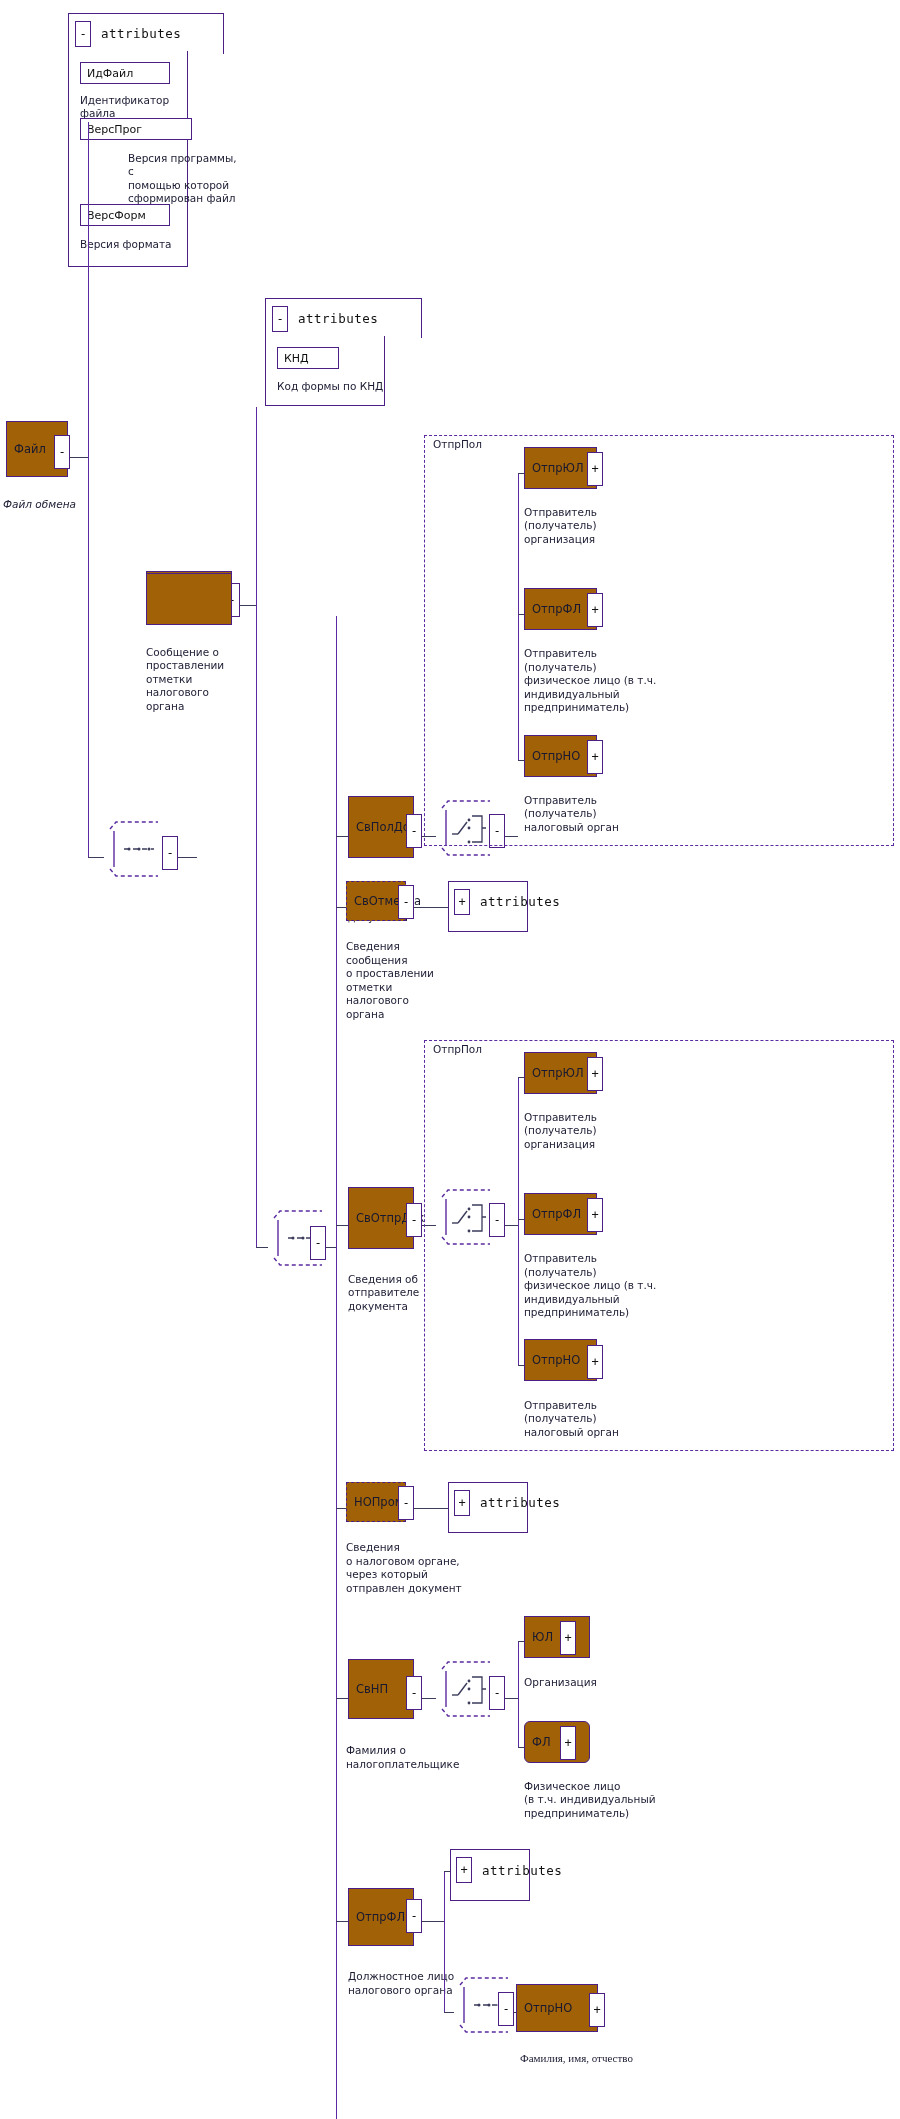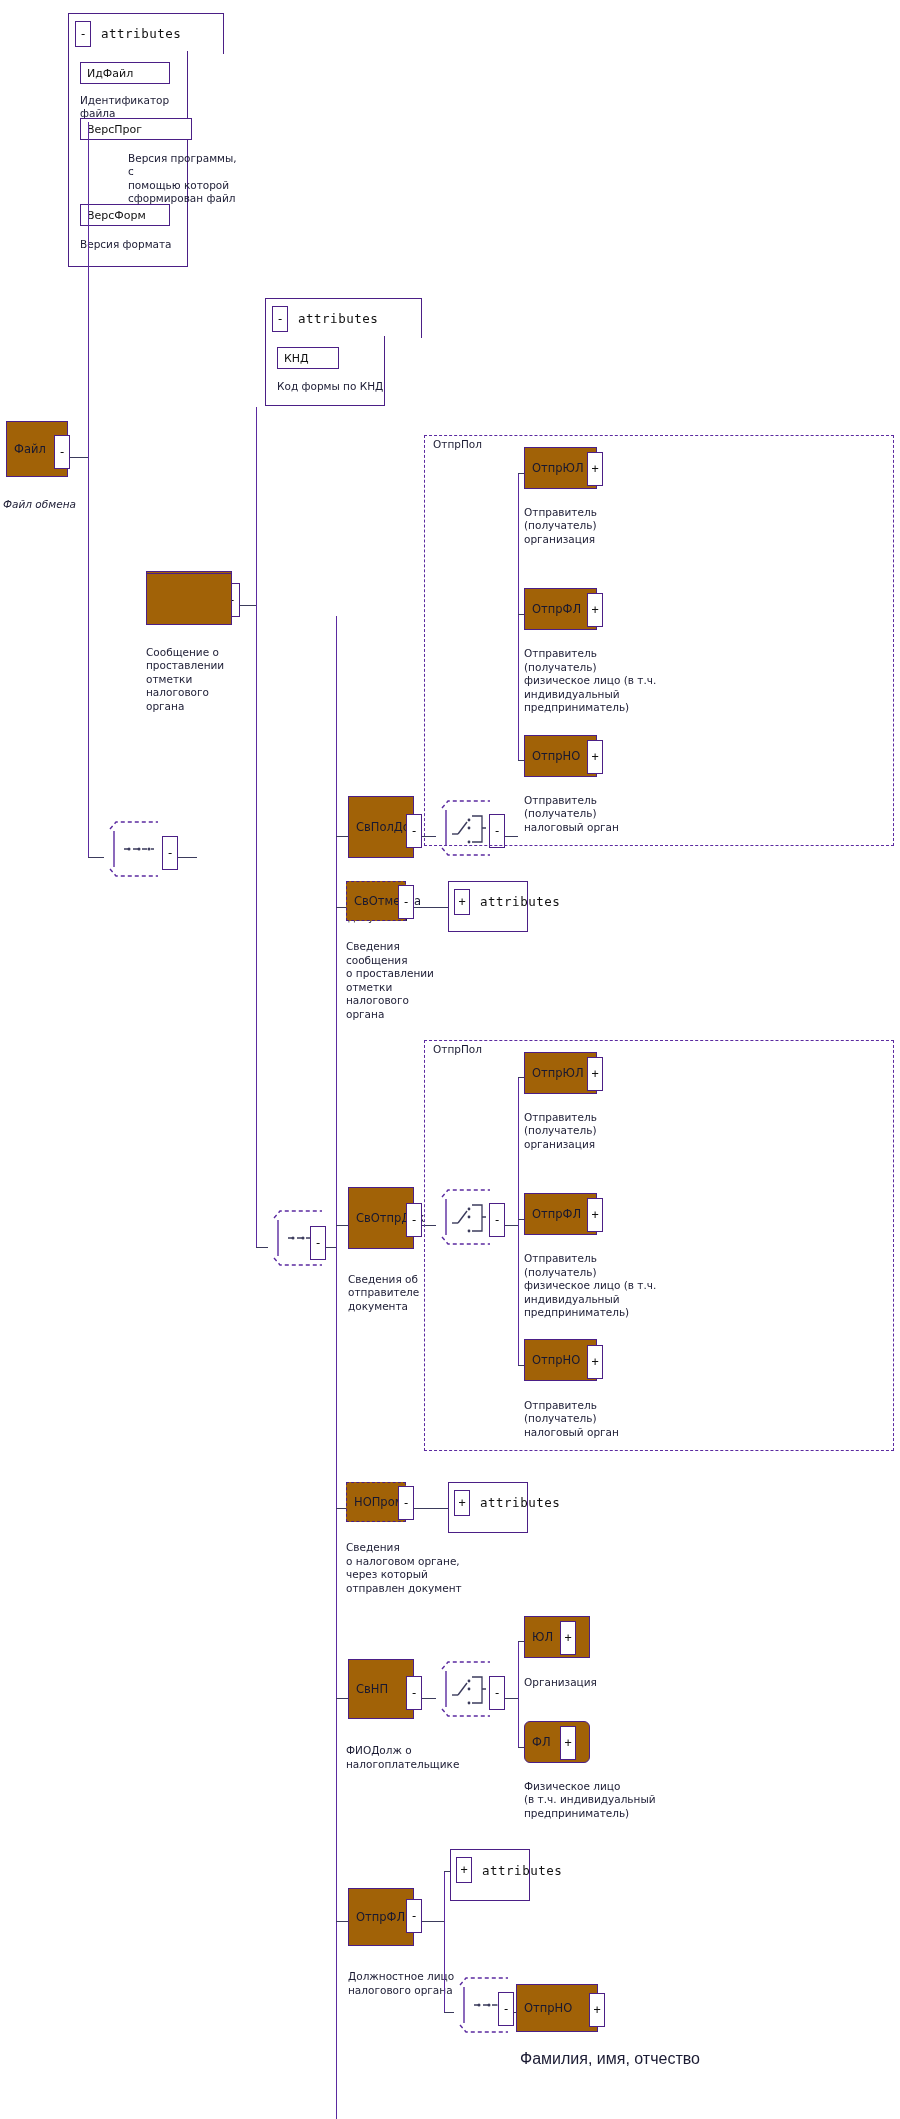--- a/index.html
+++ b/index.html
@@ -91,22 +91,22 @@
   }
   
   .cap{
     position:absolute;
     font-size:10.5px;
     line-height:13.5px;
     color:#1b1b33;
     white-space:pre-line;
   }
   .cap.mono{
-    font-family:Liberation Sans, sans-serif;
-    font-size:16px;
+    font-family:Liberation Serif, serif;
+    font-size:11px;
     letter-spacing:0px;
   }
   
   .h{position:absolute;height:0;border-top:1.2px solid #3b3b5c;}
   .vp{position:absolute;width:0;border-left:1.3px solid #5b2aa0;}
   
   .grpframe{
     position:absolute;
     border:1.5px dashed #5b2aa0;
     box-sizing:border-box;
@@ -393,21 +393,21 @@
   <div class="abs" style="left: 454px; top: 1489.72px; display: flex; align-items: center; gap: 10px;">
     <div class="att-sq">+</div>
     <div class="att-title">attributes</div>
   </div>
 
   <div class="h" style="left: 336px; top: 1697.77px; width: 12px;"></div>
   <div class="ebox" style="left: 348px; top: 1659.24px; width: 66px; height: 60px;">
     <div class="lbl">СвНП</div>
   </div>
   <div class="exp" style="left: 406px; top: 1675.94px;">-</div>
-  <div class="cap" style="left: 346px; top: 1744px; width: 130px;">ФИОДолж о
+  <div class="cap" style="left: 346px; top: 1744px; width: 130px;">Фамилия о
 налогоплательщике</div>
   <div class="h" style="left: 422px; top: 1697.77px; width: 14px;"></div>
 
   <div class="comp" style="left: 436px; top: 1659.24px; width: 60px; height: 60px;">
     <div class="cframe">
       <svg viewBox="0 0 60 60" preserveAspectRatio="none" aria-hidden="true">
         <path d="M6,10 L12,3 L54,3" fill="none" stroke="#5b2aa0" stroke-width="1.4" stroke-dasharray="4 3"></path>
         <path d="M6,50 L12,57 L54,57" fill="none" stroke="#5b2aa0" stroke-width="1.4" stroke-dasharray="4 3"></path>
         <line x1="10" y1="12" x2="10" y2="48" stroke="#5b2aa0" stroke-width="1.4"></line>
         <line x1="16" y1="36" x2="22" y2="36" stroke="#3b3b5c" stroke-width="1.4"></line>

